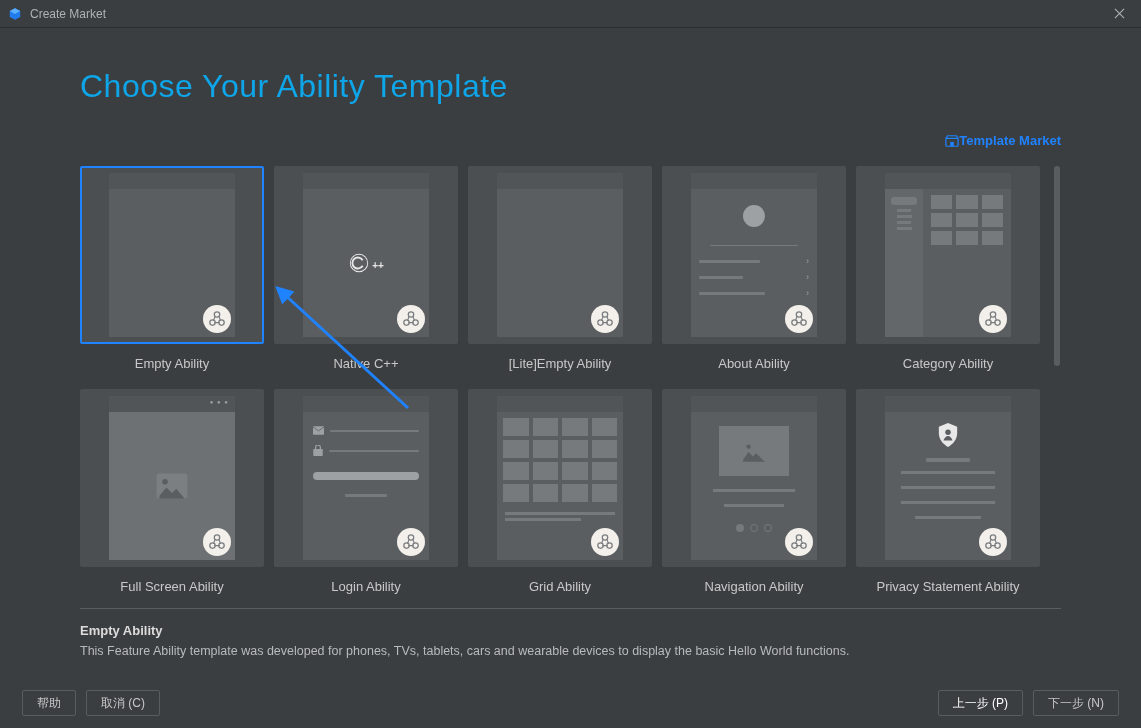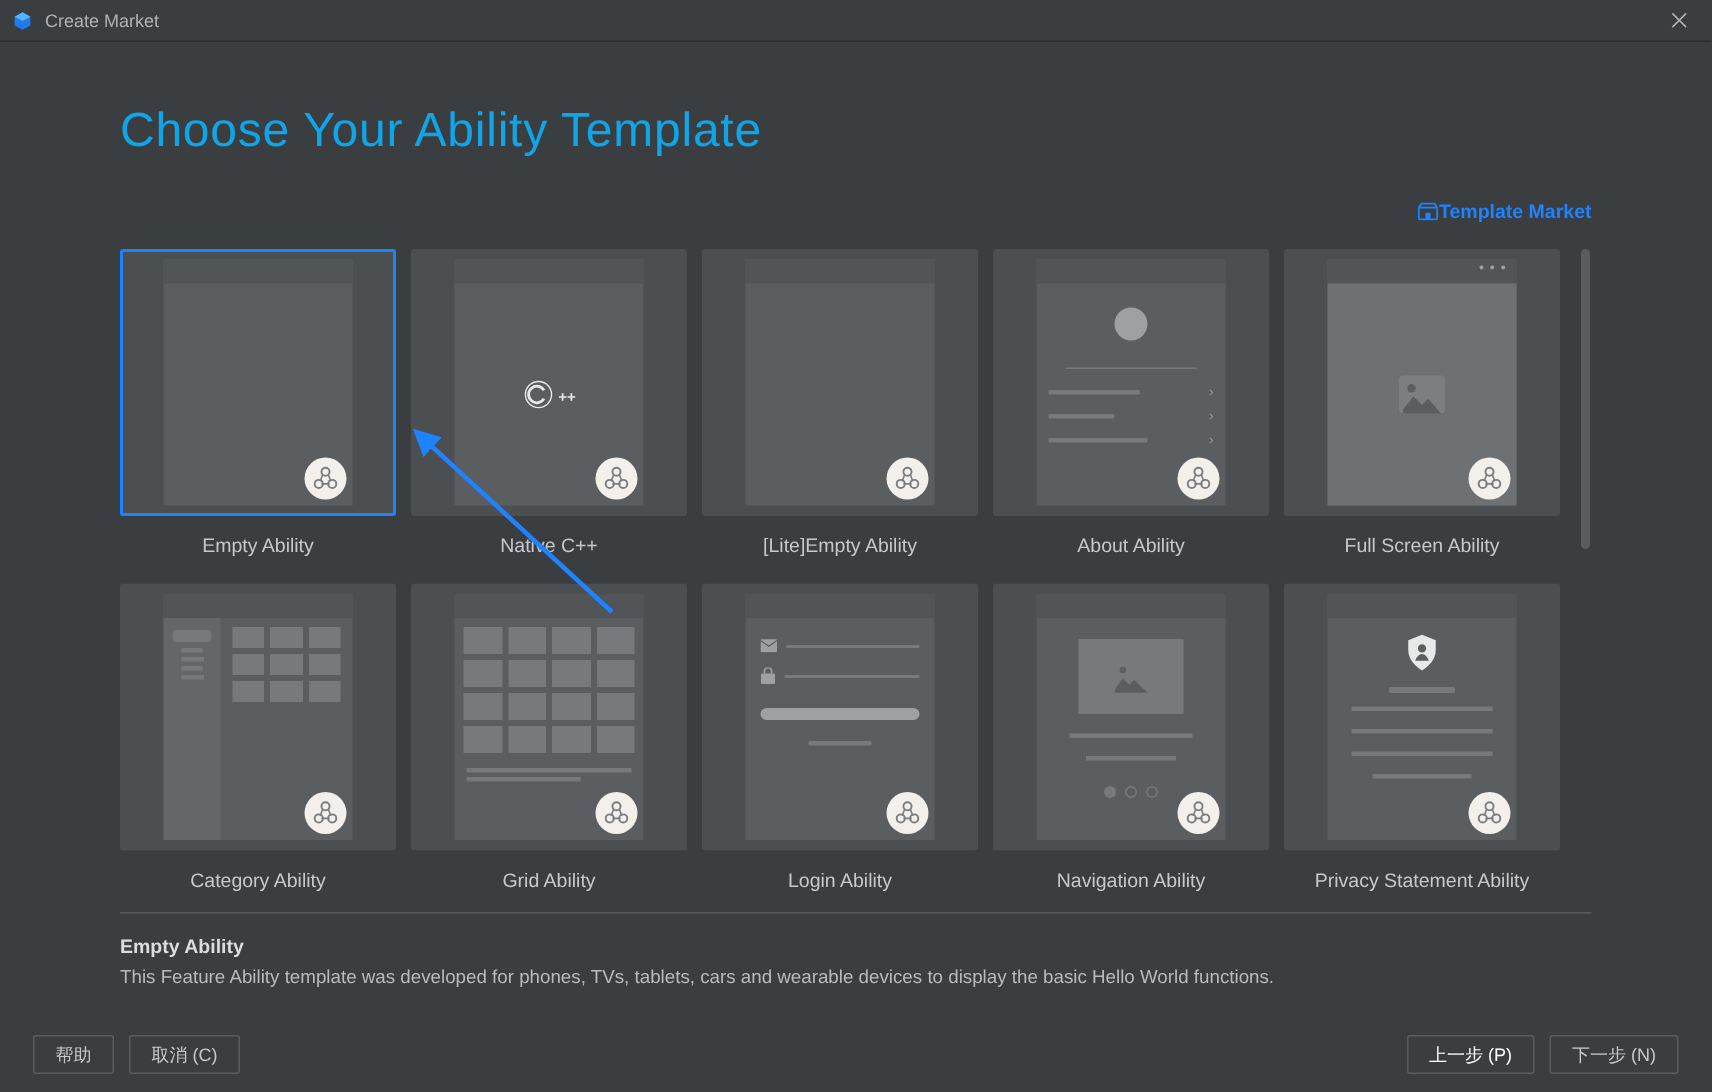--- a/index.html
+++ b/index.html
@@ -182,44 +182,20 @@
                 </svg>
               </div>
           </div>
         </div>
         <div class="label">About Ability</div>
       </div>
 
       <div class="card">
         <div class="thumb">
           <div class="inner">
-              <div class="bar dots"></div>
-            <div class="body" style="background:#6e7173;justify-content:center;">
-              <svg width="34" height="28" viewBox="0 0 24 20">
-                  <rect x="1" y="1" width="22" height="18" rx="2" fill="#7c7f81"></rect>
-                  <circle cx="7" cy="7" r="2" fill="#5b5e60"></circle>
-                  <path d="M3 17l5-6 4 4 3-3 6 7H3z" fill="#5b5e60"></path>
-                </svg>
-            </div>
-            <div class="badge">
-                <svg viewBox="0 0 20 20">
-                  <circle cx="10" cy="5" r="3" fill="none" stroke="#7a7d7f" stroke-width="1.4"></circle>
-                  <circle cx="5" cy="14" r="3" fill="none" stroke="#7a7d7f" stroke-width="1.4"></circle>
-                  <circle cx="15" cy="14" r="3" fill="none" stroke="#7a7d7f" stroke-width="1.4"></circle>
-                  <path d="M8 7l-2 5M12 7l2 5M7 14h6" stroke="#7a7d7f" stroke-width="1.2"></path>
-                </svg>
-              </div>
-          </div>
-        </div>
-        <div class="label">Full Screen Ability</div>
-      </div>
-
-      <div class="card">
-        <div class="thumb">
-          <div class="inner">
               <div class="bar"></div>
             <div style="flex:1;display:flex;">
               <div style="width:30%;background:#64676a;padding:4px;">
                 <div style="height:8px;background:#777a7c;margin:4px 2px;border-radius:3px;"></div>
                 <div class="row-line"></div>
                   <div class="row-line sm"></div>
                   <div class="row-line"></div>
                   <div class="row-line sm"></div>
               </div>
               <div style="flex:1;padding:2px;">
@@ -245,54 +221,39 @@
                 </svg>
               </div>
           </div>
         </div>
         <div class="label">Category Ability</div>
       </div>
 
       <div class="card">
         <div class="thumb">
           <div class="inner">
-              <div class="bar"></div>
-            <div style="flex:1;">
-              <div class="g3">
-                  <div></div>
-                  <div></div>
-                  <div></div>
-                  <div></div>
-                  <div></div>
-                  <div></div>
-                  <div></div>
-                  <div></div>
-                  <div></div>
-                  <div></div>
-                  <div></div>
-                  <div></div>
-                  <div></div>
-                  <div></div>
-                  <div></div>
-                  <div></div>
-                </div>
-              <div class="row-line" style="margin-top:4px;"></div>
-              <div class="row-line" style="width:60%;"></div>
-            </div>
-            <div class="badge">
-                <svg viewBox="0 0 20 20">
-                  <circle cx="10" cy="5" r="3" fill="none" stroke="#7a7d7f" stroke-width="1.4"></circle>
-                  <circle cx="5" cy="14" r="3" fill="none" stroke="#7a7d7f" stroke-width="1.4"></circle>
-                  <circle cx="15" cy="14" r="3" fill="none" stroke="#7a7d7f" stroke-width="1.4"></circle>
-                  <path d="M8 7l-2 5M12 7l2 5M7 14h6" stroke="#7a7d7f" stroke-width="1.2"></path>
-                </svg>
-              </div>
-          </div>
-        </div>
-        <div class="label">Grid Ability</div>
+              <div class="bar dots"></div>
+            <div class="body" style="background:#6e7173;justify-content:center;">
+              <svg width="34" height="28" viewBox="0 0 24 20">
+                  <rect x="1" y="1" width="22" height="18" rx="2" fill="#7c7f81"></rect>
+                  <circle cx="7" cy="7" r="2" fill="#5b5e60"></circle>
+                  <path d="M3 17l5-6 4 4 3-3 6 7H3z" fill="#5b5e60"></path>
+                </svg>
+            </div>
+            <div class="badge">
+                <svg viewBox="0 0 20 20">
+                  <circle cx="10" cy="5" r="3" fill="none" stroke="#7a7d7f" stroke-width="1.4"></circle>
+                  <circle cx="5" cy="14" r="3" fill="none" stroke="#7a7d7f" stroke-width="1.4"></circle>
+                  <circle cx="15" cy="14" r="3" fill="none" stroke="#7a7d7f" stroke-width="1.4"></circle>
+                  <path d="M8 7l-2 5M12 7l2 5M7 14h6" stroke="#7a7d7f" stroke-width="1.2"></path>
+                </svg>
+              </div>
+          </div>
+        </div>
+        <div class="label">Full Screen Ability</div>
       </div>
 
       <div class="card">
         <div class="thumb">
           <div class="inner">
               <div class="bar"></div>
             <div class="body" style="justify-content:flex-start;align-items:stretch;padding:14px 10px;gap:10px;">
               <div style="display:flex;align-items:center;gap:6px;">
                   <svg width="11" height="9" viewBox="0 0 14 11">
                     <rect width="14" height="11" rx="1" fill="#9ea1a3"></rect>
@@ -314,20 +275,59 @@
                 <svg viewBox="0 0 20 20">
                   <circle cx="10" cy="5" r="3" fill="none" stroke="#7a7d7f" stroke-width="1.4"></circle>
                   <circle cx="5" cy="14" r="3" fill="none" stroke="#7a7d7f" stroke-width="1.4"></circle>
                   <circle cx="15" cy="14" r="3" fill="none" stroke="#7a7d7f" stroke-width="1.4"></circle>
                   <path d="M8 7l-2 5M12 7l2 5M7 14h6" stroke="#7a7d7f" stroke-width="1.2"></path>
                 </svg>
               </div>
           </div>
         </div>
         <div class="label">Login Ability</div>
+      </div>
+
+      <div class="card">
+        <div class="thumb">
+          <div class="inner">
+              <div class="bar"></div>
+            <div style="flex:1;">
+              <div class="g3">
+                  <div></div>
+                  <div></div>
+                  <div></div>
+                  <div></div>
+                  <div></div>
+                  <div></div>
+                  <div></div>
+                  <div></div>
+                  <div></div>
+                  <div></div>
+                  <div></div>
+                  <div></div>
+                  <div></div>
+                  <div></div>
+                  <div></div>
+                  <div></div>
+                </div>
+              <div class="row-line" style="margin-top:4px;"></div>
+              <div class="row-line" style="width:60%;"></div>
+            </div>
+            <div class="badge">
+                <svg viewBox="0 0 20 20">
+                  <circle cx="10" cy="5" r="3" fill="none" stroke="#7a7d7f" stroke-width="1.4"></circle>
+                  <circle cx="5" cy="14" r="3" fill="none" stroke="#7a7d7f" stroke-width="1.4"></circle>
+                  <circle cx="15" cy="14" r="3" fill="none" stroke="#7a7d7f" stroke-width="1.4"></circle>
+                  <path d="M8 7l-2 5M12 7l2 5M7 14h6" stroke="#7a7d7f" stroke-width="1.2"></path>
+                </svg>
+              </div>
+          </div>
+        </div>
+        <div class="label">Grid Ability</div>
       </div>
 
       <div class="card">
         <div class="thumb">
           <div class="inner">
               <div class="bar"></div>
             <div class="body" style="justify-content:flex-start;padding-top:8px;">
               <div class="nav-box">
                   <svg viewBox="0 0 24 20">
                     <circle cx="7" cy="6" r="2" fill="currentColor"></circle>

